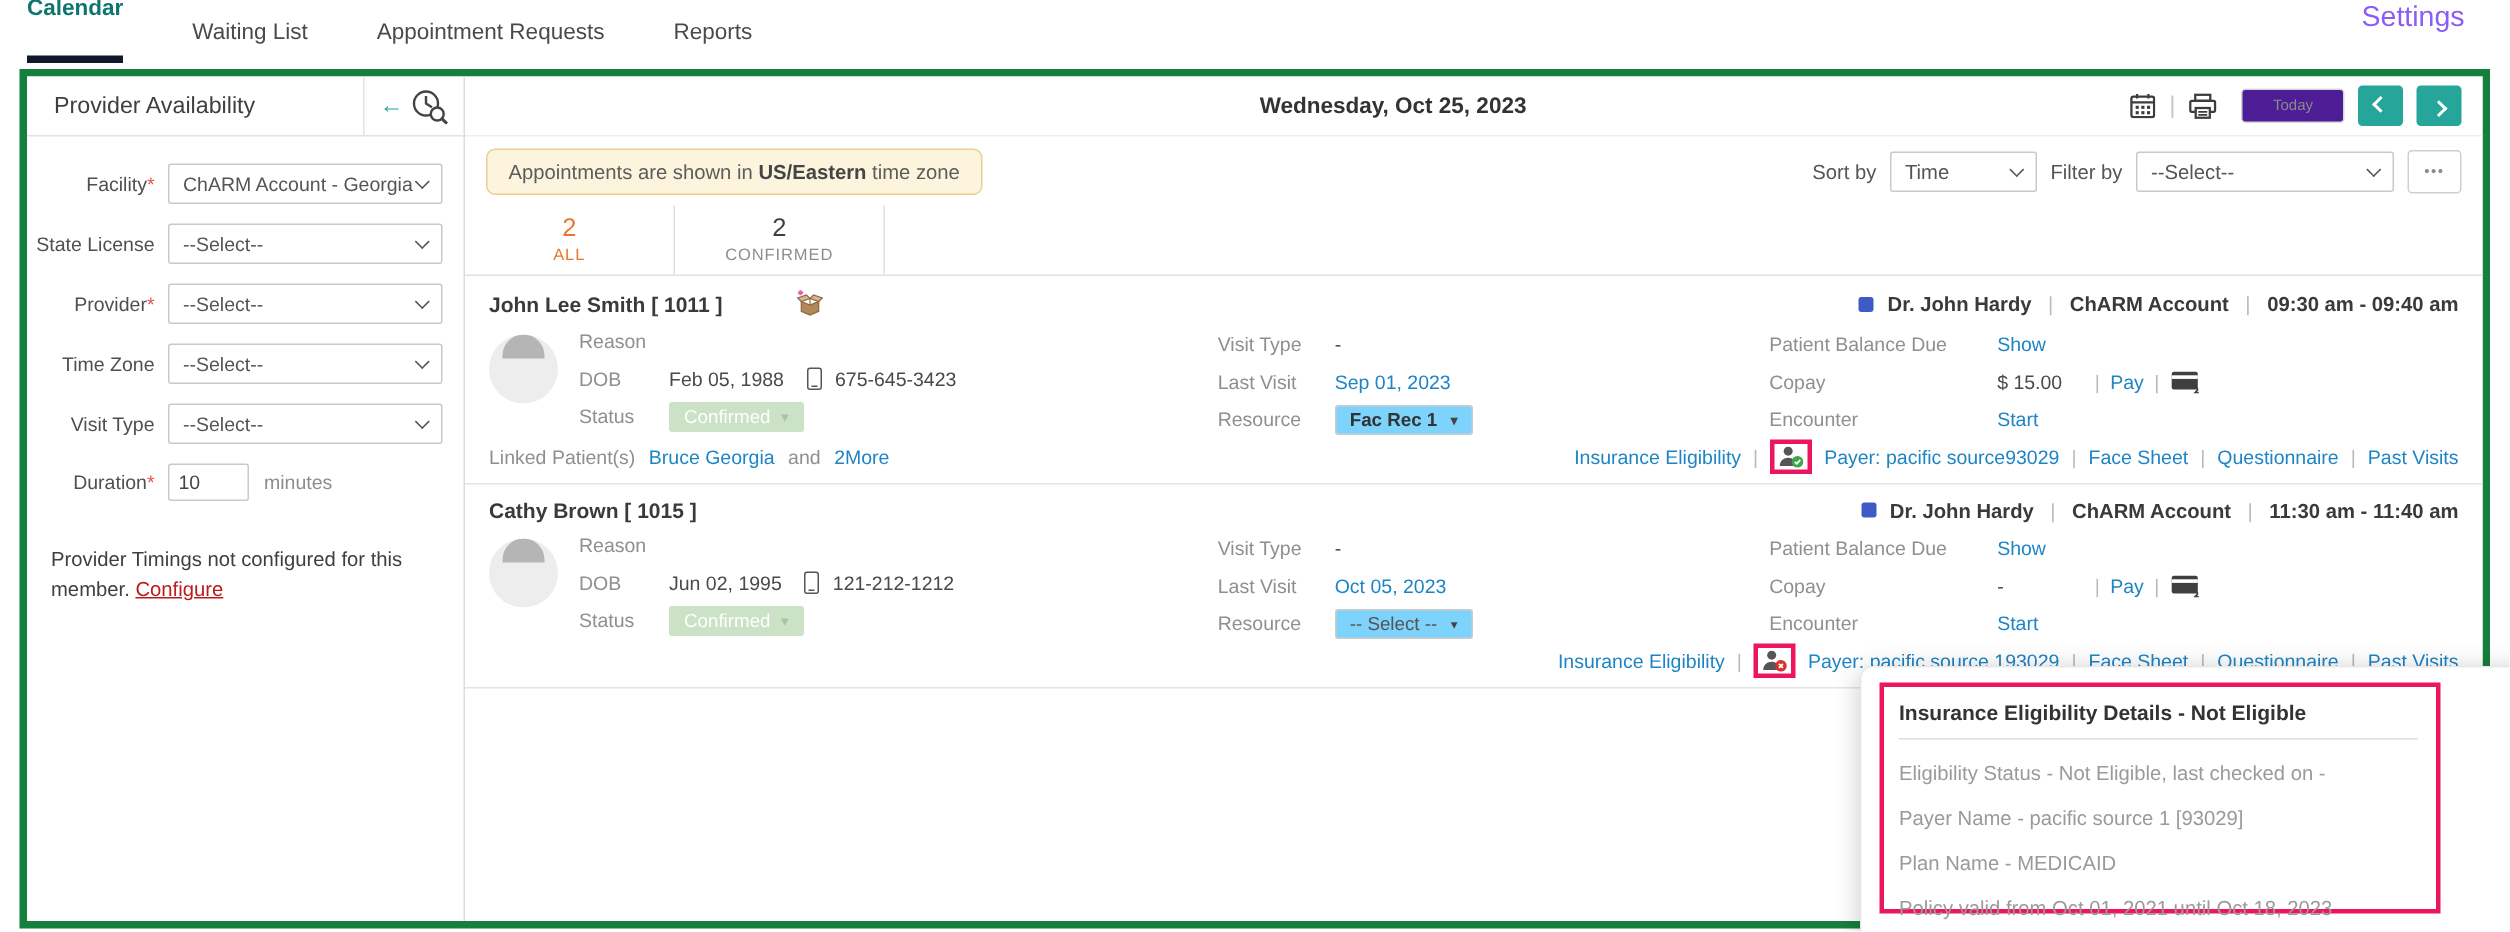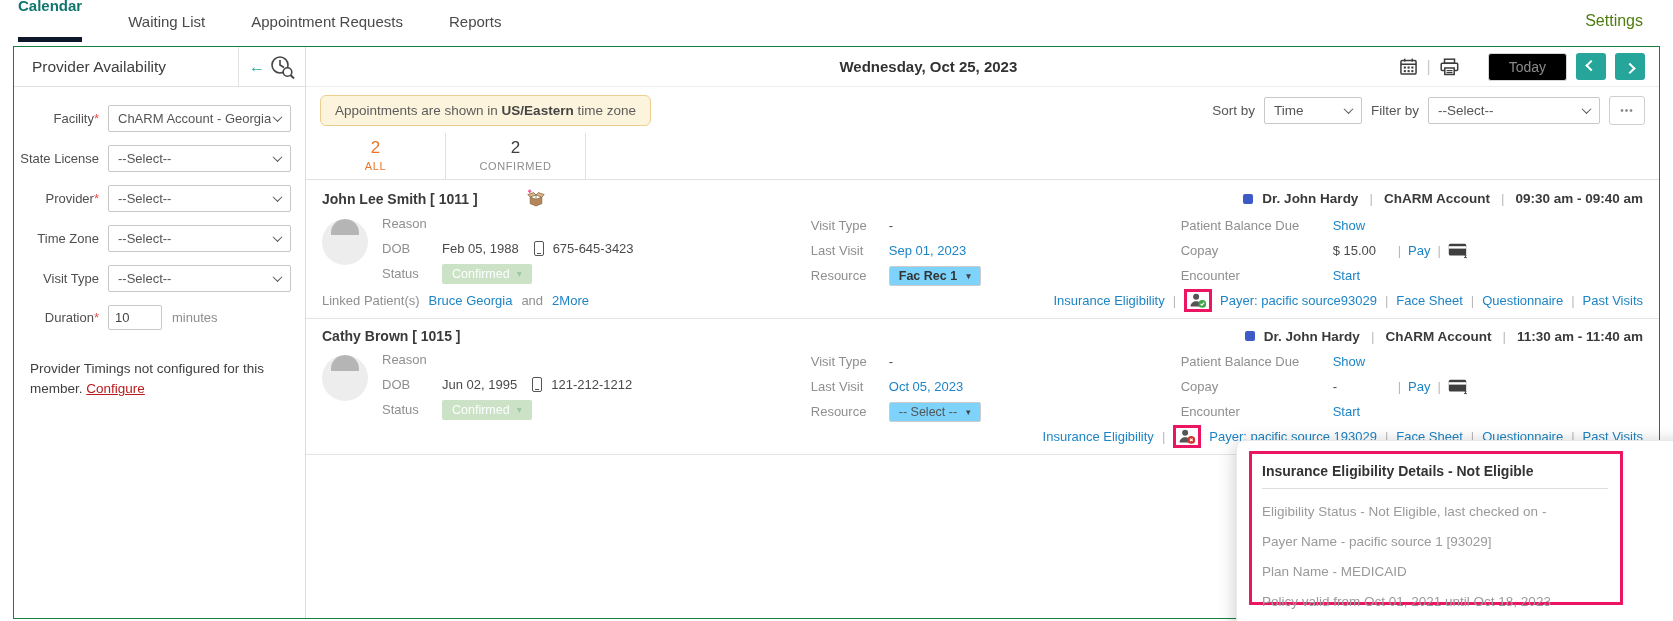--- a/index.html
+++ b/index.html
@@ -4,24 +4,24 @@
 <style>
   * { margin:0; padding:0; box-sizing:border-box; }
   body { background:#fff; }
   .app { width:1673px; height:621px; position:relative; overflow:hidden; background:#fff;
          font-family:"Liberation Sans", sans-serif; color:#444; }
 
   
   .topnav { display:flex; align-items:flex-end; gap:46px; padding-left:18px; height:42px; position:relative; }
   .nav-tab { font-size:15px; color:#4a4a4a; padding-bottom:12px; cursor:pointer; }
   .nav-tab.active { font-weight:bold; color:#0f766e; border-bottom:5px solid #0f172a; padding-bottom:23px; }
-  .settings { position:absolute; right:30px; top:12px; color:#4d7c0f; font-size:16px; cursor:pointer; }
-
-  
-  .content { display:flex; margin:4px 13px 0 13px; border:1px solid #15803d; height:573px; }
+  .settings { position:absolute; right:30px; top:1px; color:#8b5cf6; font-size:19px; cursor:pointer; }
+
+  
+  .content { display:flex; margin:4px 13px 0 13px; border:5px solid #15803d; height:573px; }
   .sidebar { width:292px; border-right:1px solid #dcdcdc; background:#fff; }
   .main { flex:1; position:relative; display:flex; flex-direction:column; background:#fff; }
 
   
   .side-header { display:flex; align-items:center; height:40px; border-bottom:1px solid #e2e2e2; }
   .side-title { flex:1; padding-left:18px; font-size:15.5px; color:#3f3f3f; }
   .side-icons { display:flex; align-items:center; gap:3px; border-left:1px solid #e2e2e2; height:100%; padding:0 10px; cursor:pointer; }
   .back-arrow { color:#2aa79b; font-size:16px; font-weight:bold; }
   .side-form { padding:18px 14px 0 0; font-size:13px; }
   .f-row { display:flex; align-items:center; margin-bottom:13px; }
@@ -39,22 +39,22 @@
 
   
   .main-header { display:flex; align-items:center; height:40px; border-bottom:1px solid #ededed; position:relative; padding:0 14px; flex:none; }
   .views { display:flex; gap:32px; height:100%; }
   .view-tab { font-size:14px; color:#4a4a4a; display:flex; align-items:center; height:100%; cursor:pointer; }
   .view-tab.active { color:#2aa79b; font-weight:bold; border-bottom:3px solid #2aa79b; }
   .hdr-date { position:absolute; left:46%; transform:translateX(-50%); font-weight:bold; font-size:15px; color:#333; }
   .hdr-right { margin-left:auto; display:flex; align-items:center; gap:9px; }
   .icon-btn { cursor:pointer; display:flex; align-items:center; }
   .icon-sep { color:#c9c9c9; }
-  .btn-today { padding:5px 20px; background:#000000; border:1px solid #d6d6d6; border-radius:3px; color:#8a8a8a;
-               font-size:14px; cursor:pointer; margin-left:20px; font-family:"Liberation Sans",sans-serif; }
+  .btn-today { padding:5px 20px; background:#4c1d95; border:1px solid #d6d6d6; border-radius:3px; color:#8a8a8a;
+               font-size:10px; cursor:pointer; margin-left:7px; font-family:"Liberation Sans",sans-serif; }
   .nav-btn { width:30px; height:27px; border-radius:3px; background:#26a69a; border:none; display:flex;
              align-items:center; justify-content:center; cursor:pointer; }
   .chev-w { width:8px; height:8px; border-right:2.2px solid #fff; border-bottom:2.2px solid #fff; }
   .chev-left { transform:rotate(135deg) translate(-1px,1px); }
   .chev-right { transform:rotate(-45deg) translate(-1px,1px); }
 
   
   .toolbar { display:flex; align-items:center; padding:8px 14px 7px 14px; flex:none; }
   .banner { background:#fcf4dc; border:1px solid #ecce8f; border-radius:6px; padding:7px 14px; font-size:13.5px; color:#5c5c5c; }
   .banner b { color:#454545; }

